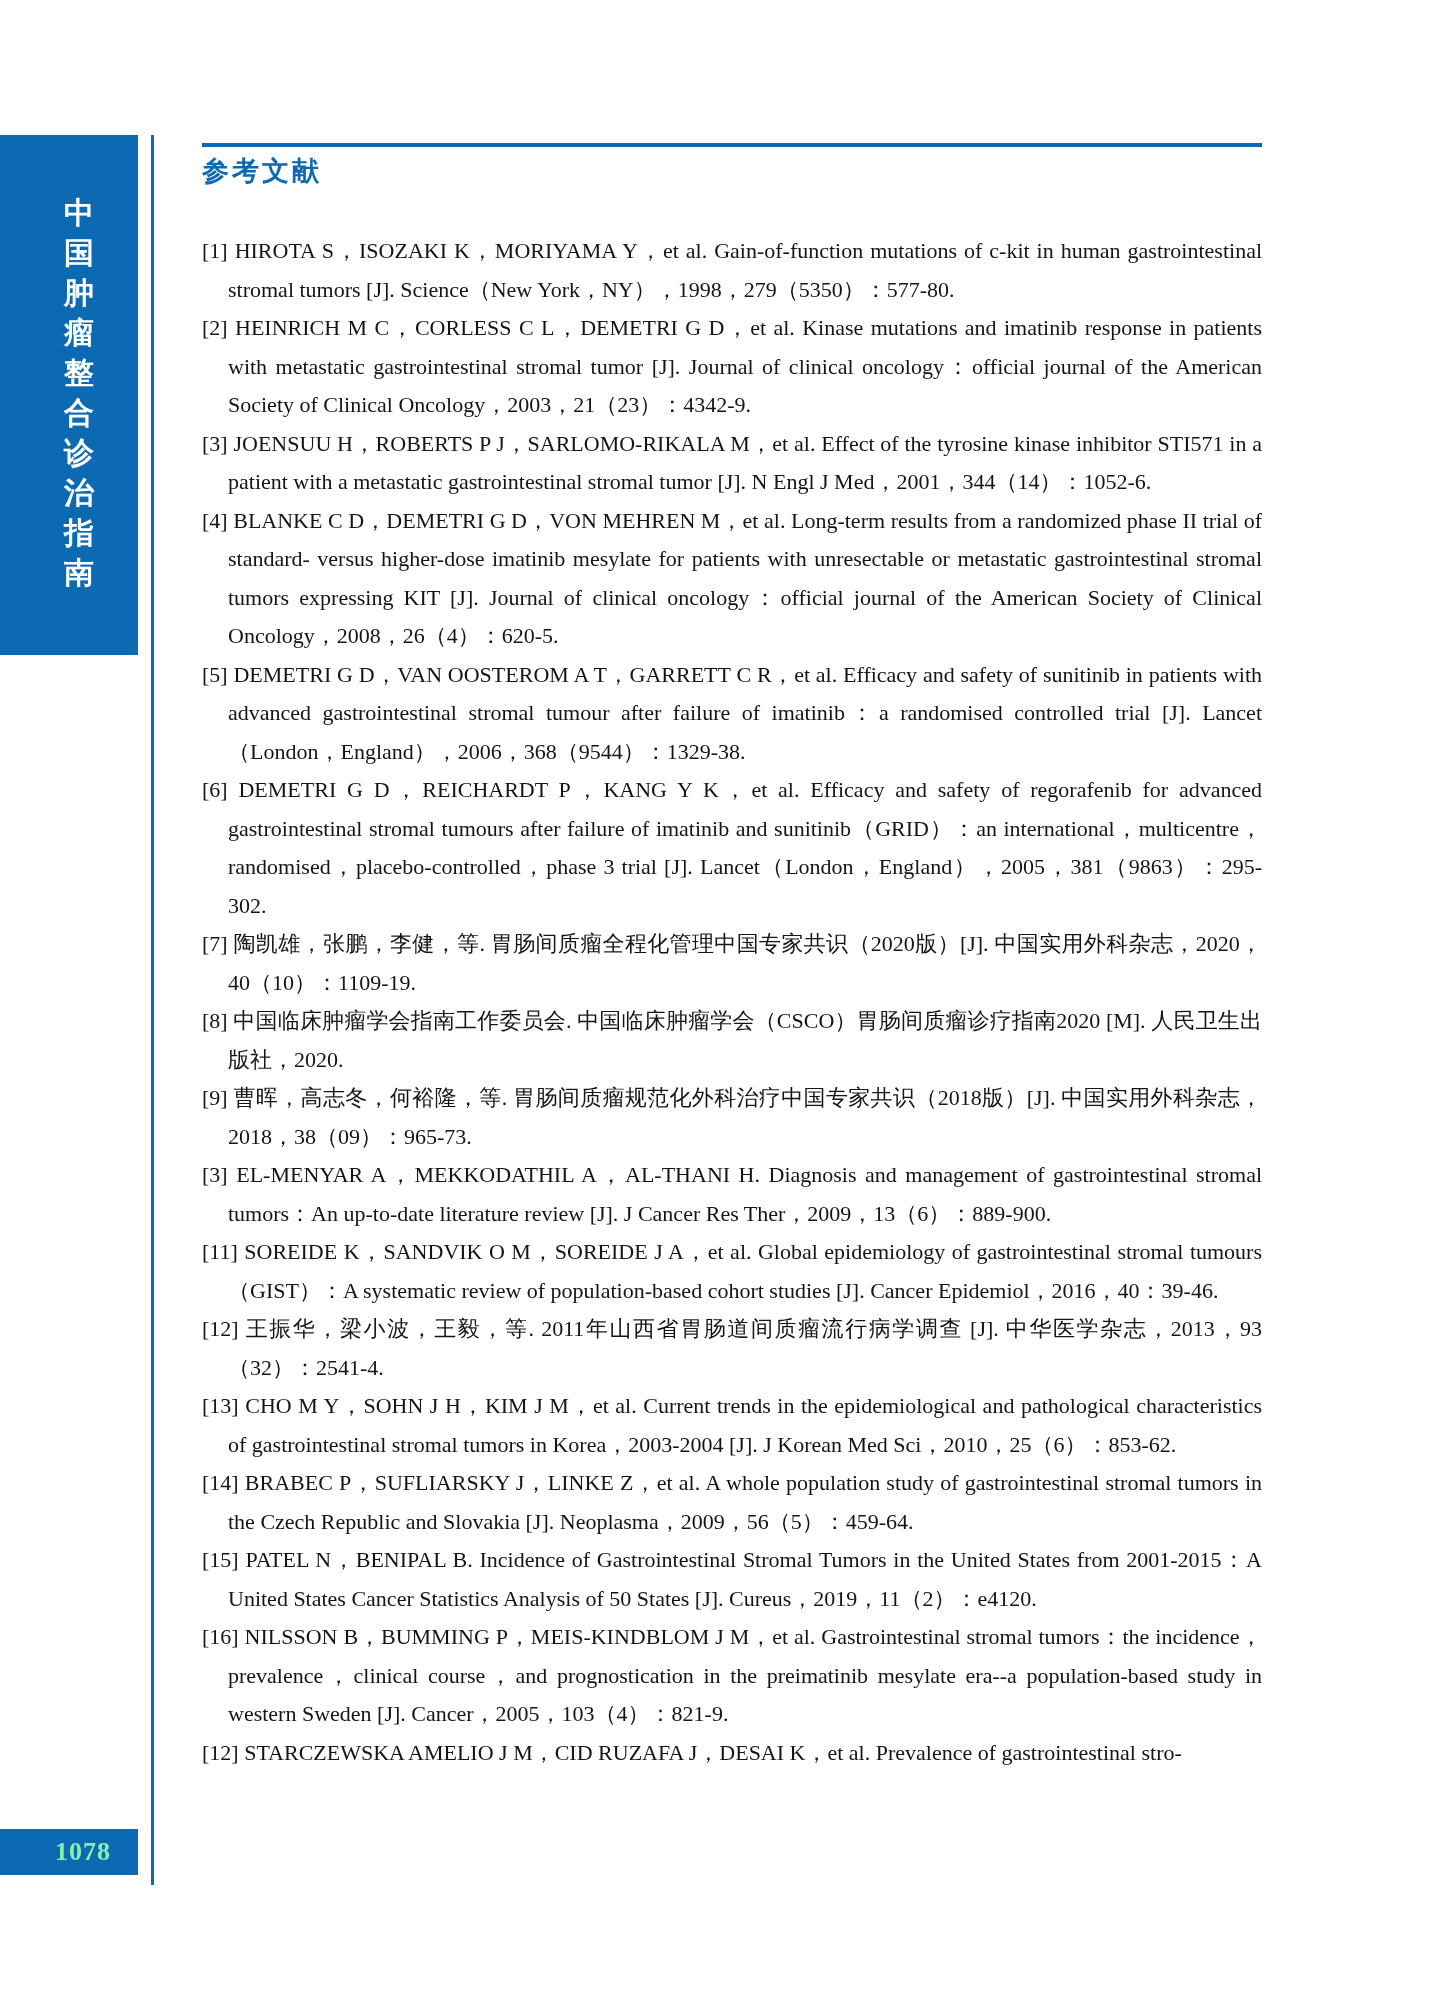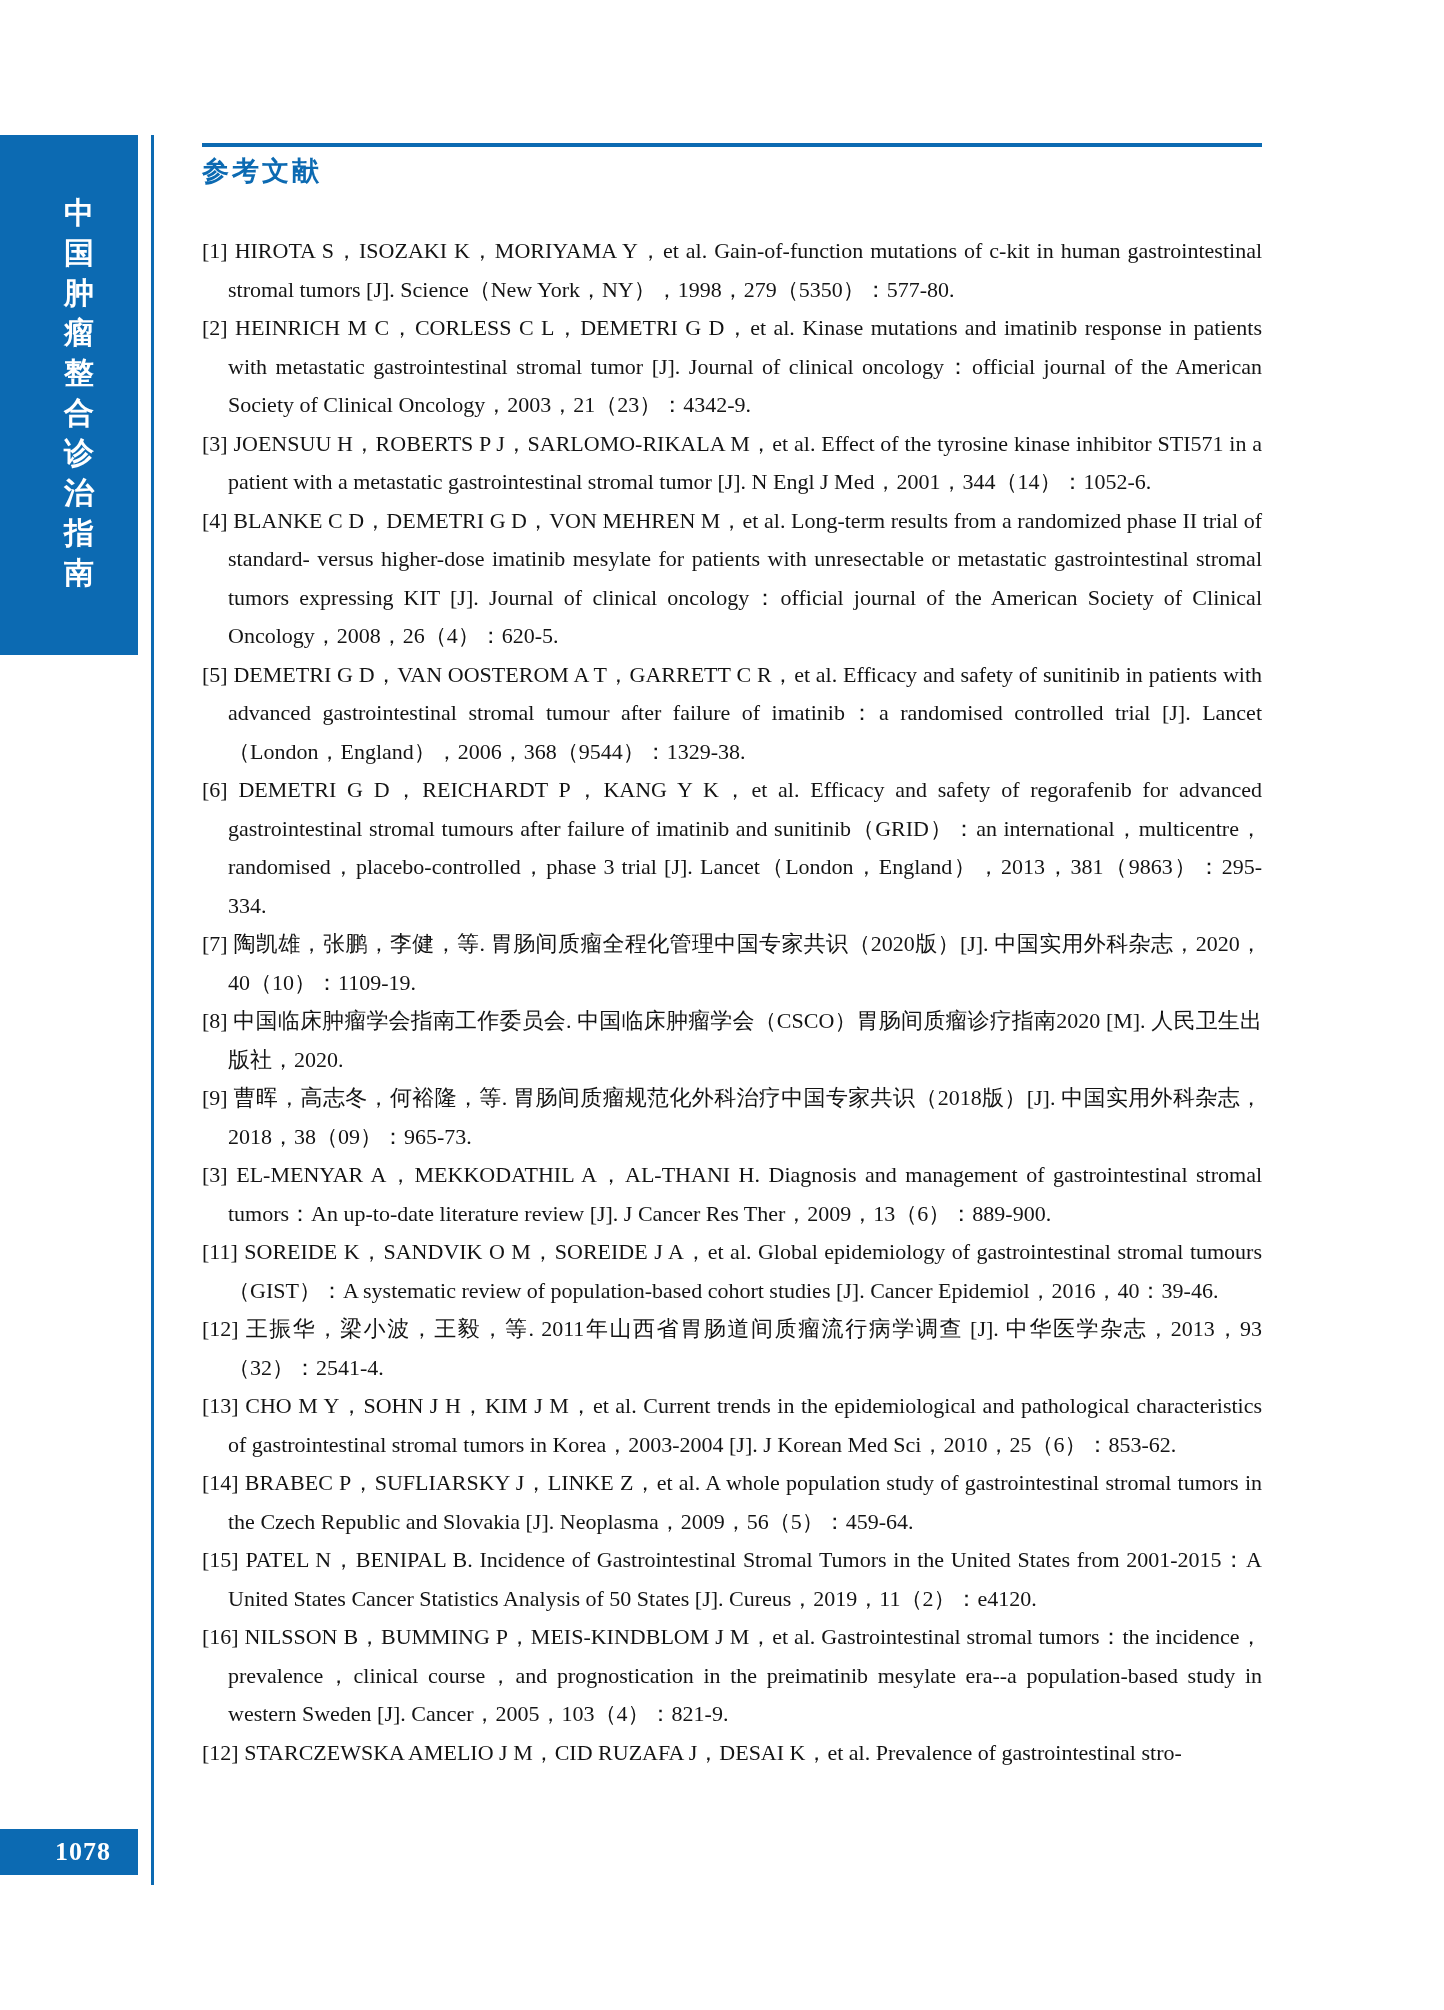--- a/index.html
+++ b/index.html
@@ -34,21 +34,21 @@
   }
   .page-num-box {
     position:absolute; left:0; top:1829px;
     width:138px; height:46px;
     background:#0c6ab2;
     box-sizing:border-box;
     padding-left:28px;
     display:flex; align-items:center; justify-content:center;
   }
   .page-num {
-    color:#ffffff;
+    color:#86efac;
     font-family:"Liberation Serif", serif;
     font-weight:bold;
     font-size:26px;
     letter-spacing:1px;
   }
   
   .content {
     position:absolute; left:202px; top:143px;
     width:1060px;
   }
@@ -101,21 +101,21 @@
 <div class="content">
   <div class="top-rule"></div>
   <div class="section-title">参考文献</div>
 
   <div class="refs">
     <div class="ref"><span class="ref-label">[1]</span> <span class="ref-text">HIROTA S，ISOZAKI K，MORIYAMA Y，et al. Gain-of-function mutations of c-kit in human gastrointestinal stromal tumors [J]. Science（New York，NY），1998，279（5350）：577-80.</span></div>
     <div class="ref"><span class="ref-label">[2]</span> <span class="ref-text">HEINRICH M C，CORLESS C L，DEMETRI G D，et al. Kinase mutations and imatinib response in patients with metastatic gastrointestinal stromal tumor [J]. Journal of clinical oncology：official journal of the American Society of Clinical Oncology，2003，21（23）：4342-9.</span></div>
     <div class="ref"><span class="ref-label">[3]</span> <span class="ref-text">JOENSUU H，ROBERTS P J，SARLOMO-RIKALA M，et al. Effect of the tyrosine kinase inhibitor STI571 in a patient with a metastatic gastrointestinal stromal tumor [J]. N Engl J Med，2001，344（14）：1052-6.</span></div>
     <div class="ref"><span class="ref-label">[4]</span> <span class="ref-text">BLANKE C D，DEMETRI G D，VON MEHREN M，et al. Long-term results from a randomized phase II trial of standard- versus higher-dose imatinib mesylate for patients with unresectable or metastatic gastrointestinal stromal tumors expressing KIT [J]. Journal of clinical oncology：official journal of the American Society of Clinical Oncology，2008，26（4）：620-5.</span></div>
     <div class="ref"><span class="ref-label">[5]</span> <span class="ref-text">DEMETRI G D，VAN OOSTEROM A T，GARRETT C R，et al. Efficacy and safety of sunitinib in patients with advanced gastrointestinal stromal tumour after failure of imatinib：a randomised controlled trial [J]. Lancet（London，England），2006，368（9544）：1329-38.</span></div>
-    <div class="ref"><span class="ref-label">[6]</span> <span class="ref-text">DEMETRI G D，REICHARDT P，KANG Y K，et al. Efficacy and safety of regorafenib for advanced gastrointestinal stromal tumours after failure of imatinib and sunitinib（GRID）：an international，multicentre，randomised，placebo-controlled，phase 3 trial [J]. Lancet（London，England），2013，381（9863）：295-334.</span></div>
+    <div class="ref"><span class="ref-label">[6]</span> <span class="ref-text">DEMETRI G D，REICHARDT P，KANG Y K，et al. Efficacy and safety of regorafenib for advanced gastrointestinal stromal tumours after failure of imatinib and sunitinib（GRID）：an international，multicentre，randomised，placebo-controlled，phase 3 trial [J]. Lancet（London，England），2005，381（9863）：295-302.</span></div>
     <div class="ref"><span class="ref-label">[7]</span> <span class="ref-text">陶凯雄，张鹏，李健，等. 胃肠间质瘤全程化管理中国专家共识（2020版）[J]. 中国实用外科杂志，2020，40（10）：1109-19.</span></div>
     <div class="ref"><span class="ref-label">[8]</span> <span class="ref-text">中国临床肿瘤学会指南工作委员会. 中国临床肿瘤学会（CSCO）胃肠间质瘤诊疗指南2020 [M]. 人民卫生出版社，2020.</span></div>
     <div class="ref"><span class="ref-label">[9]</span> <span class="ref-text">曹晖，高志冬，何裕隆，等. 胃肠间质瘤规范化外科治疗中国专家共识（2018版）[J]. 中国实用外科杂志，2018，38（09）：965-73.</span></div>
     <div class="ref"><span class="ref-label">[3]</span> <span class="ref-text">EL-MENYAR A，MEKKODATHIL A，AL-THANI H. Diagnosis and management of gastrointestinal stromal tumors：An up-to-date literature review [J]. J Cancer Res Ther，2009，13（6）：889-900.</span></div>
     <div class="ref"><span class="ref-label">[11]</span> <span class="ref-text">SOREIDE K，SANDVIK O M，SOREIDE J A，et al. Global epidemiology of gastrointestinal stromal tumours（GIST）：A systematic review of population-based cohort studies [J]. Cancer Epidemiol，2016，40：39-46.</span></div>
     <div class="ref"><span class="ref-label">[12]</span> <span class="ref-text">王振华，梁小波，王毅，等. 2011年山西省胃肠道间质瘤流行病学调查 [J]. 中华医学杂志，2013，93（32）：2541-4.</span></div>
     <div class="ref"><span class="ref-label">[13]</span> <span class="ref-text">CHO M Y，SOHN J H，KIM J M，et al. Current trends in the epidemiological and pathological characteristics of gastrointestinal stromal tumors in Korea，2003-2004 [J]. J Korean Med Sci，2010，25（6）：853-62.</span></div>
     <div class="ref"><span class="ref-label">[14]</span> <span class="ref-text">BRABEC P，SUFLIARSKY J，LINKE Z，et al. A whole population study of gastrointestinal stromal tumors in the Czech Republic and Slovakia [J]. Neoplasma，2009，56（5）：459-64.</span></div>
     <div class="ref"><span class="ref-label">[15]</span> <span class="ref-text">PATEL N，BENIPAL B. Incidence of Gastrointestinal Stromal Tumors in the United States from 2001-2015：A United States Cancer Statistics Analysis of 50 States [J]. Cureus，2019，11（2）：e4120.</span></div>
     <div class="ref"><span class="ref-label">[16]</span> <span class="ref-text">NILSSON B，BUMMING P，MEIS-KINDBLOM J M，et al. Gastrointestinal stromal tumors：the incidence，prevalence，clinical course，and prognostication in the preimatinib mesylate era--a population-based study in western Sweden [J]. Cancer，2005，103（4）：821-9.</span></div>

